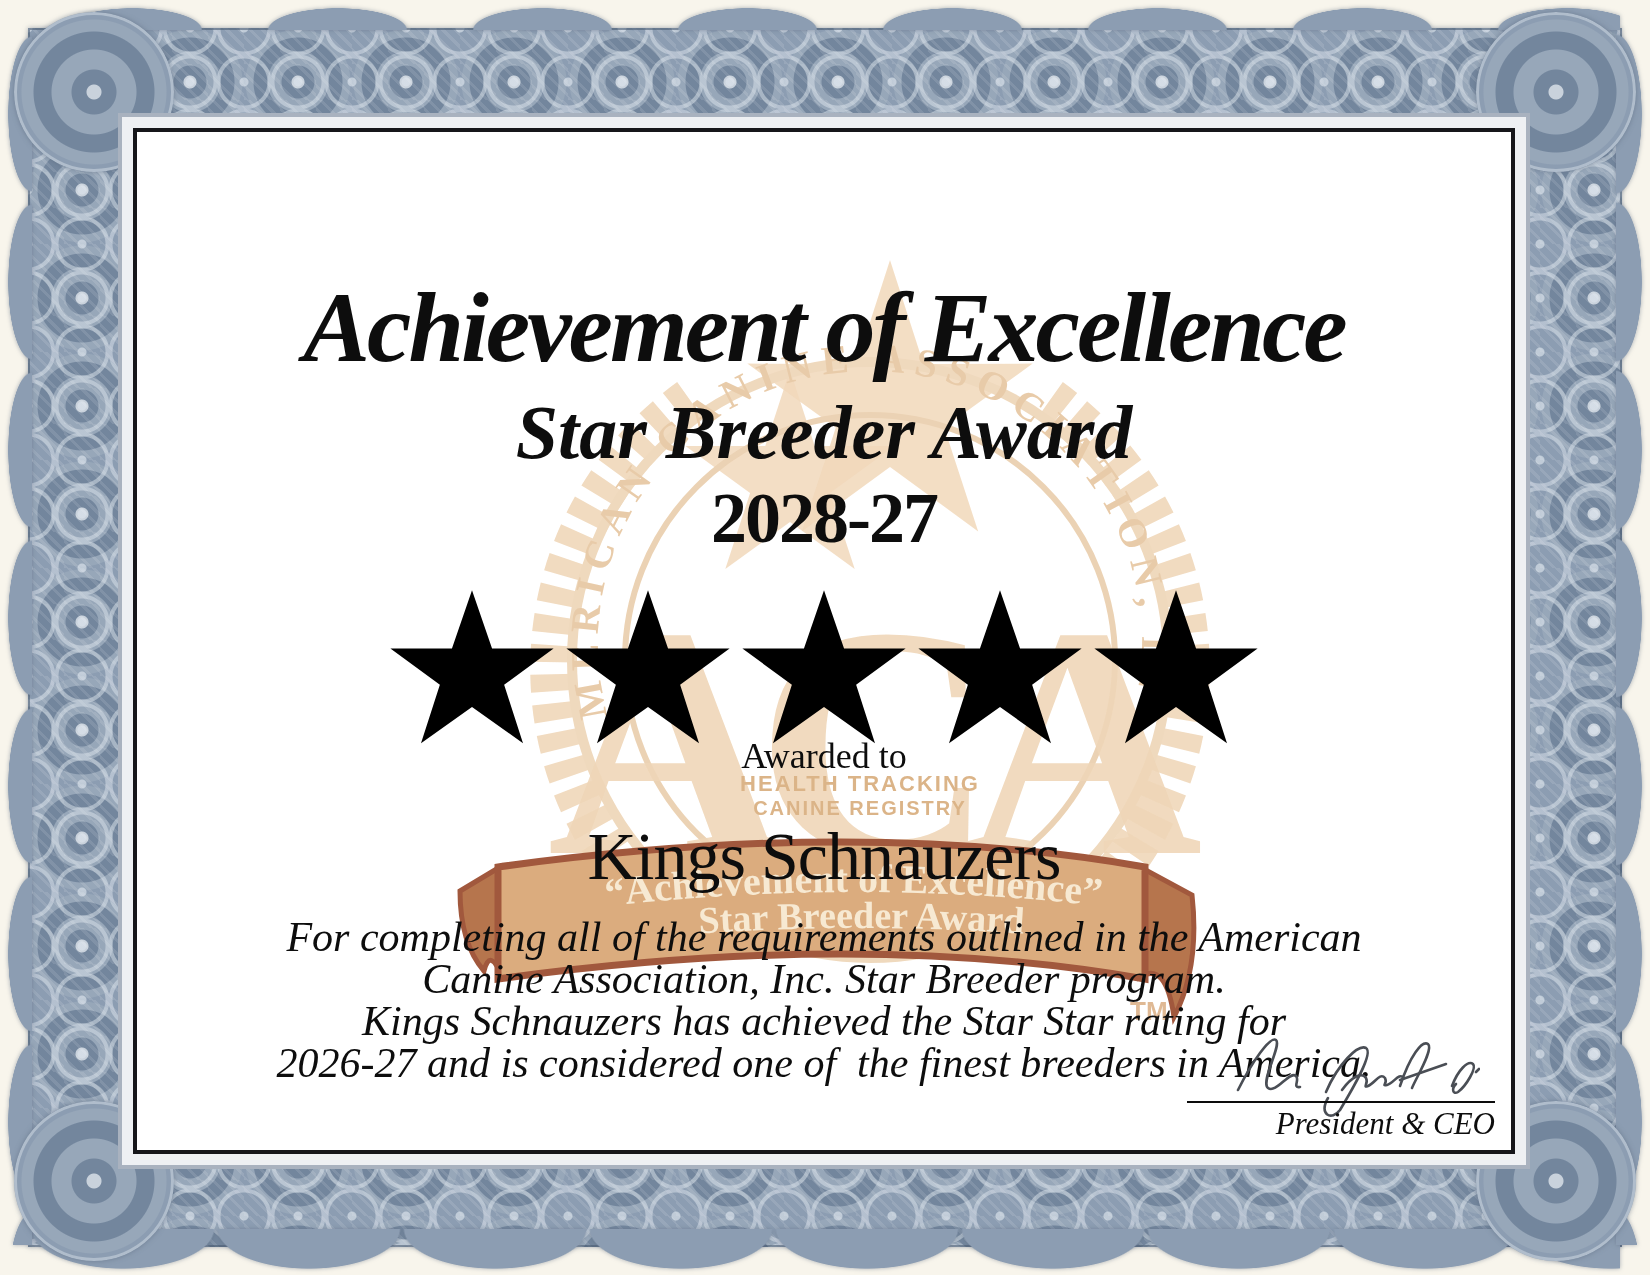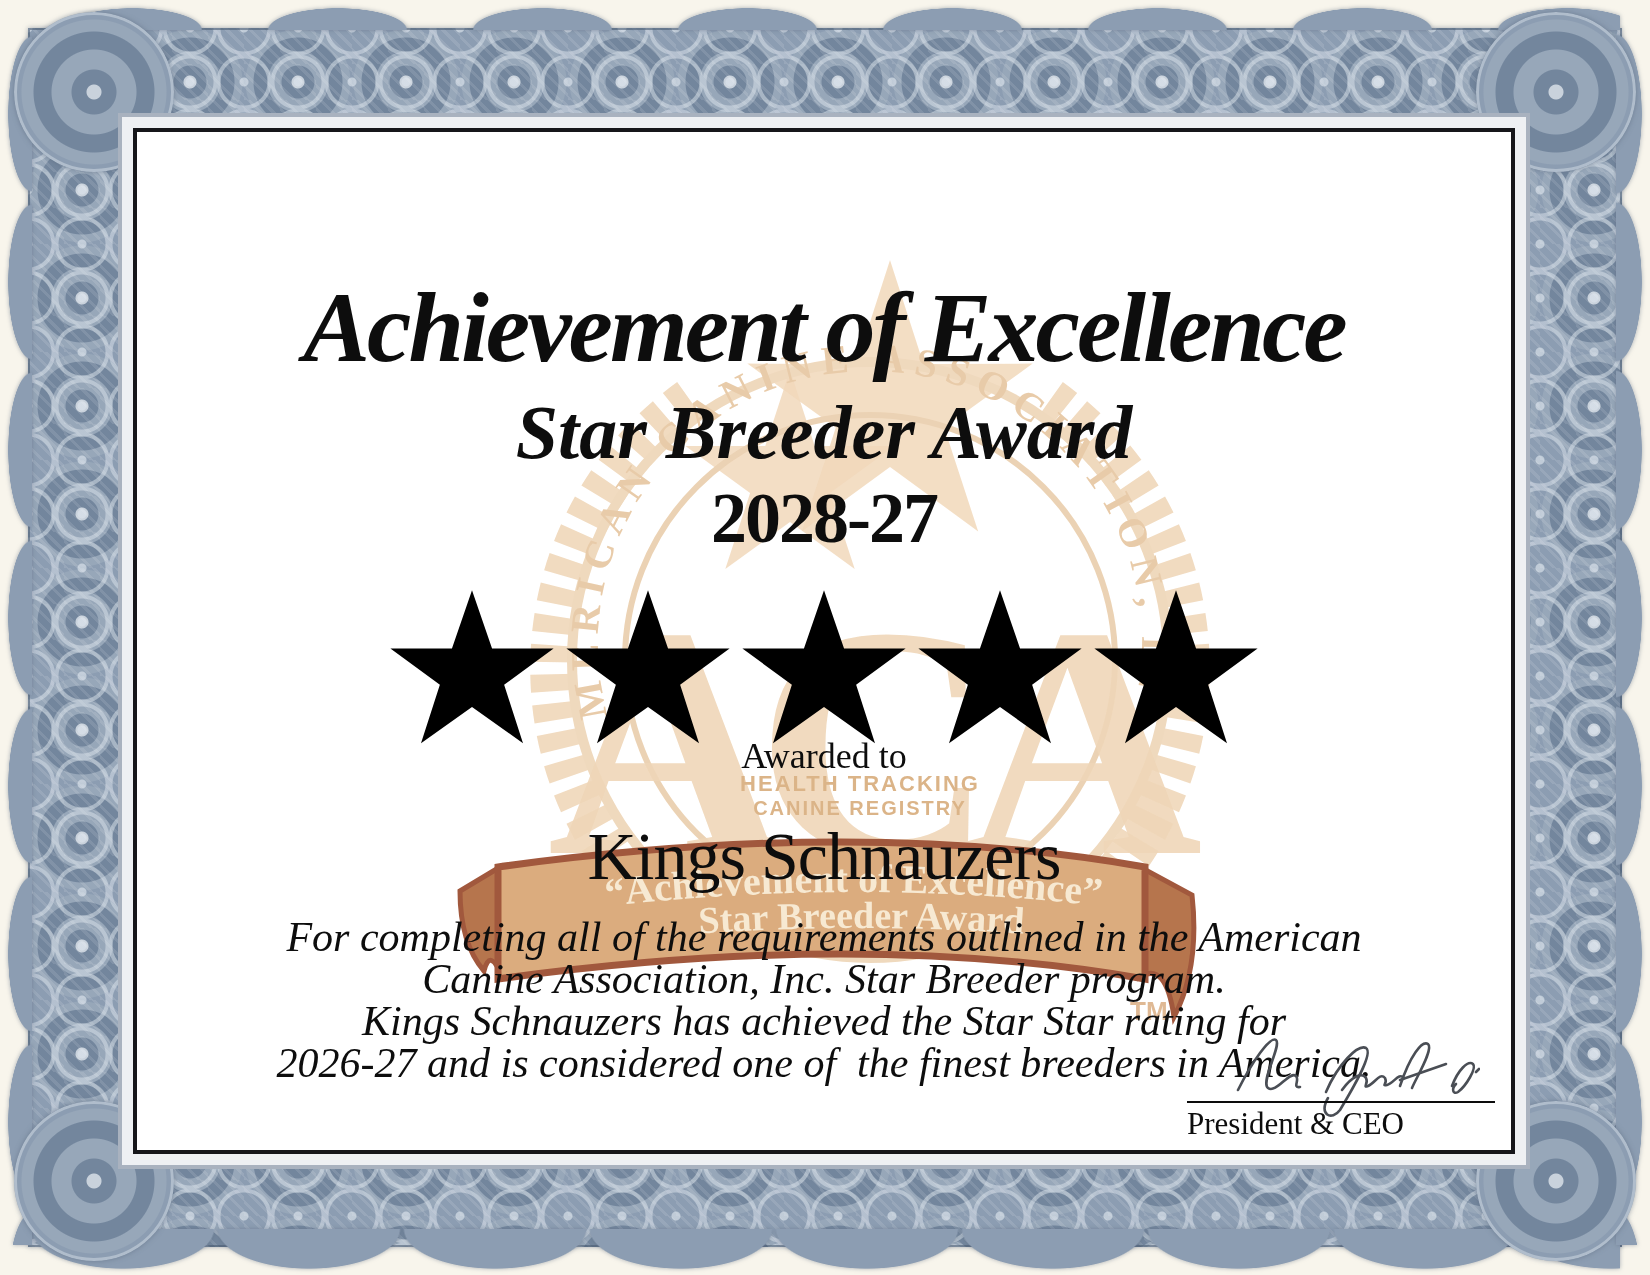--- a/index.html
+++ b/index.html
@@ -61,22 +61,22 @@
   .year{top:354px;font-size:72px;font-weight:bold;letter-spacing:-2px}
   .stars{top:462px;display:flex;justify-content:center;gap:6px}
   .stars svg{display:block}
   .awarded{top:610px;font-size:36px;}
   .recipient{top:694px;font-size:68px;letter-spacing:-1px}
   .bodytext{top:788px;font-size:42px;font-style:italic;line-height:45px}
   .bodytext div{white-space:pre}
 
   .sig-art{position:absolute;left:1230px;top:1028px;width:250px;height:95px}
   .sig-line{position:absolute;left:1187px;top:1101px;width:308px;height:2px;background:#0c0c0c}
-  .sig-title{position:absolute;left:1187px;top:1106px;width:308px;text-align:left;
-    font-size:31px;color:var(--ink)}
+  .sig-title{position:absolute;left:1187px;top:1106px;width:308px;text-align:right;
+    font-size:31px;font-style:italic;color:var(--ink)}
 </style>
 </head>
 <body>
 
 <div class="page">
 
   <div class="lace"></div>
   <div class="scallop top"></div>
   <div class="scallop bottom"></div>
   <div class="scallop left"></div>

